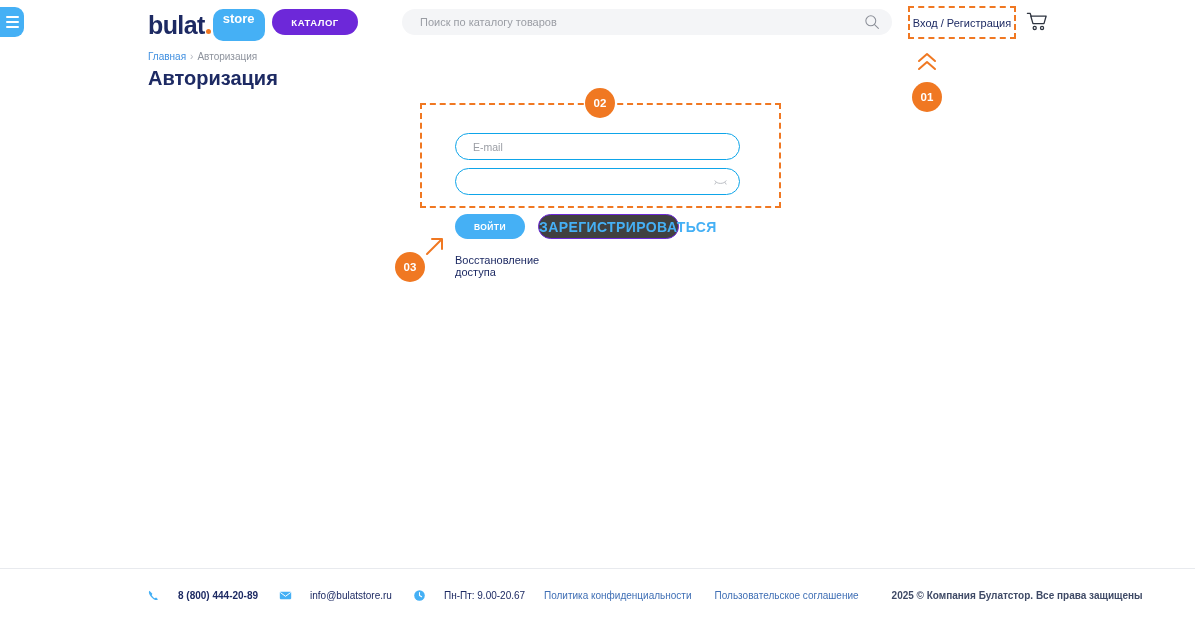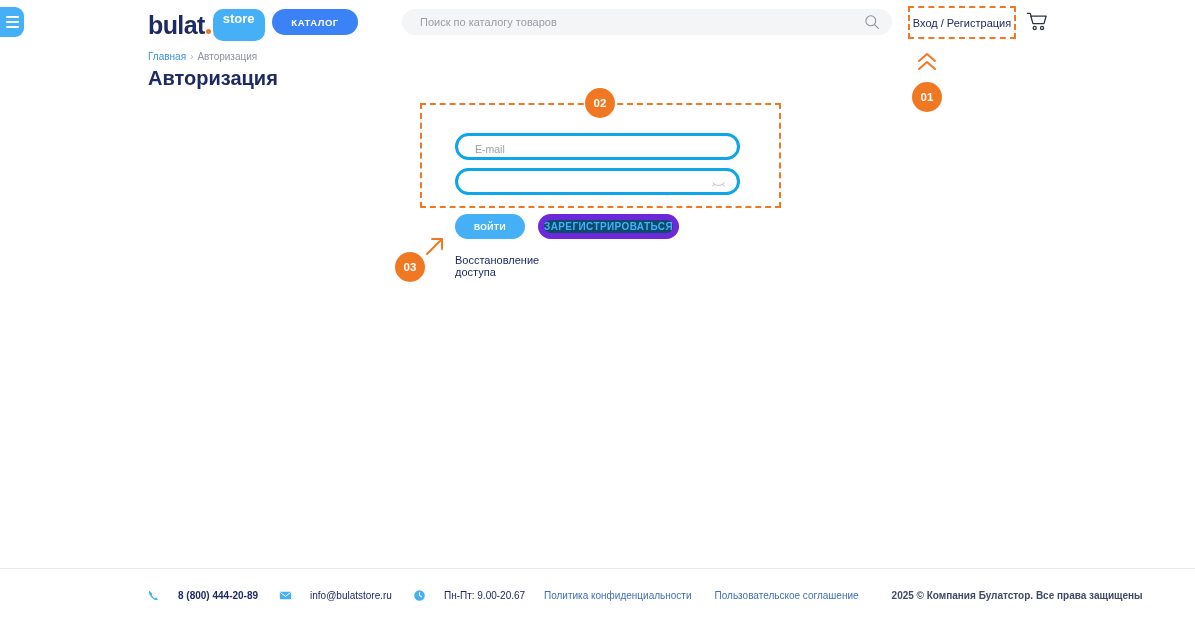--- a/index.html
+++ b/index.html
@@ -78,21 +78,21 @@
     font-weight: bold;
     border-radius: 10px;
     padding: 3px 10px 16px;
     line-height: 1;
   }
 
   .catalog-btn {
     position: absolute;
     left: 272px; top: 9px;
     width: 86px; height: 26px;
-    background: #3b82f6;
+    background: #6d28d9;
     color: #ffffff;
     border: none;
     border-radius: 13px;
     font-family: "Liberation Sans", sans-serif;
     font-size: 9.5px;
     font-weight: bold;
     letter-spacing: 0.5px;
     cursor: pointer;
   }
 
@@ -202,21 +202,21 @@
     width: 20px; height: 20px;
   }
 
   
   .form-area { position: absolute; left: 0; top: 0; }
 
   .field {
     position: absolute;
     width: 285px; height: 27px;
     background: #ffffff;
-    border: 3px solid #0ea5e9;
+    border: 1px solid #0ea5e9;
     border-radius: 14px;
   }
   .field-email { left: 455px; top: 133px; }
   .field-pass  { left: 455px; top: 168px; }
 
   .field input {
     position: absolute;
     left: 17px; top: 0;
     width: 230px; height: 25px;
     border: none; outline: none;
@@ -245,26 +245,26 @@
     font-family: "Liberation Sans", sans-serif;
     font-size: 8.5px;
     font-weight: bold;
     letter-spacing: 0.4px;
     cursor: pointer;
   }
   .btn-register {
     position: absolute;
     left: 538px; top: 214px;
     width: 141px; height: 25px;
-    background: #0c4a6e;
+    background: #404040;
     color: #45b0f5;
-    border: 6px solid #6d28d9;
+    border: 1px solid #6d28d9;
     border-radius: 13px;
     font-family: "Liberation Sans", sans-serif;
-    font-size: 10px;
+    font-size: 14px;
     font-weight: bold;
     letter-spacing: 0.4px;
     cursor: pointer;
   }
 
   .recovery-link {
     position: absolute;
     left: 455px; top: 254px;
     font-size: 11px;
     color: #1d2a63;

